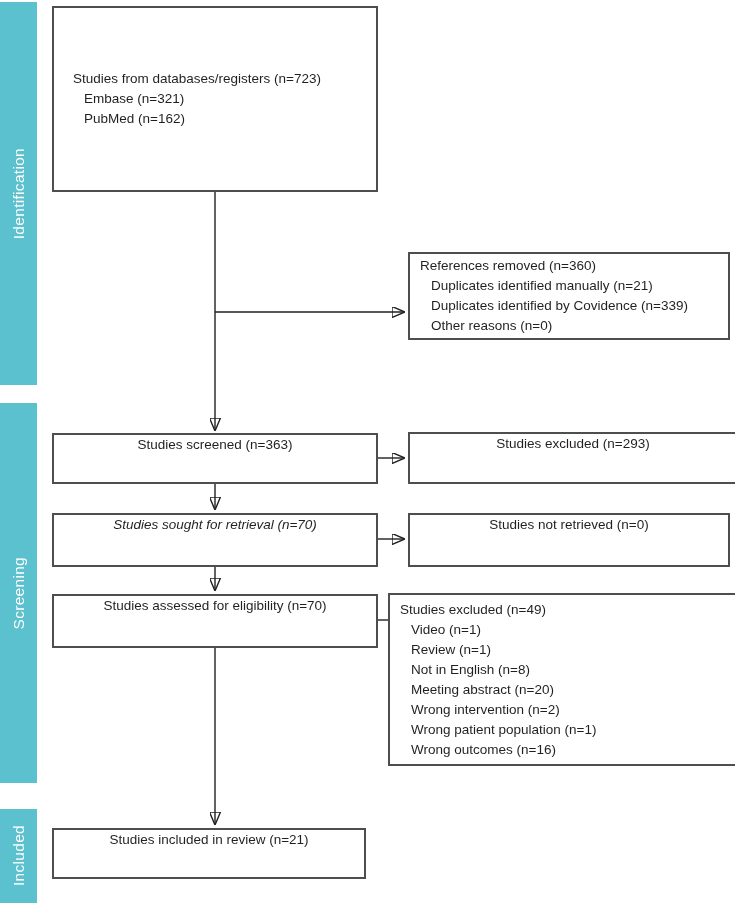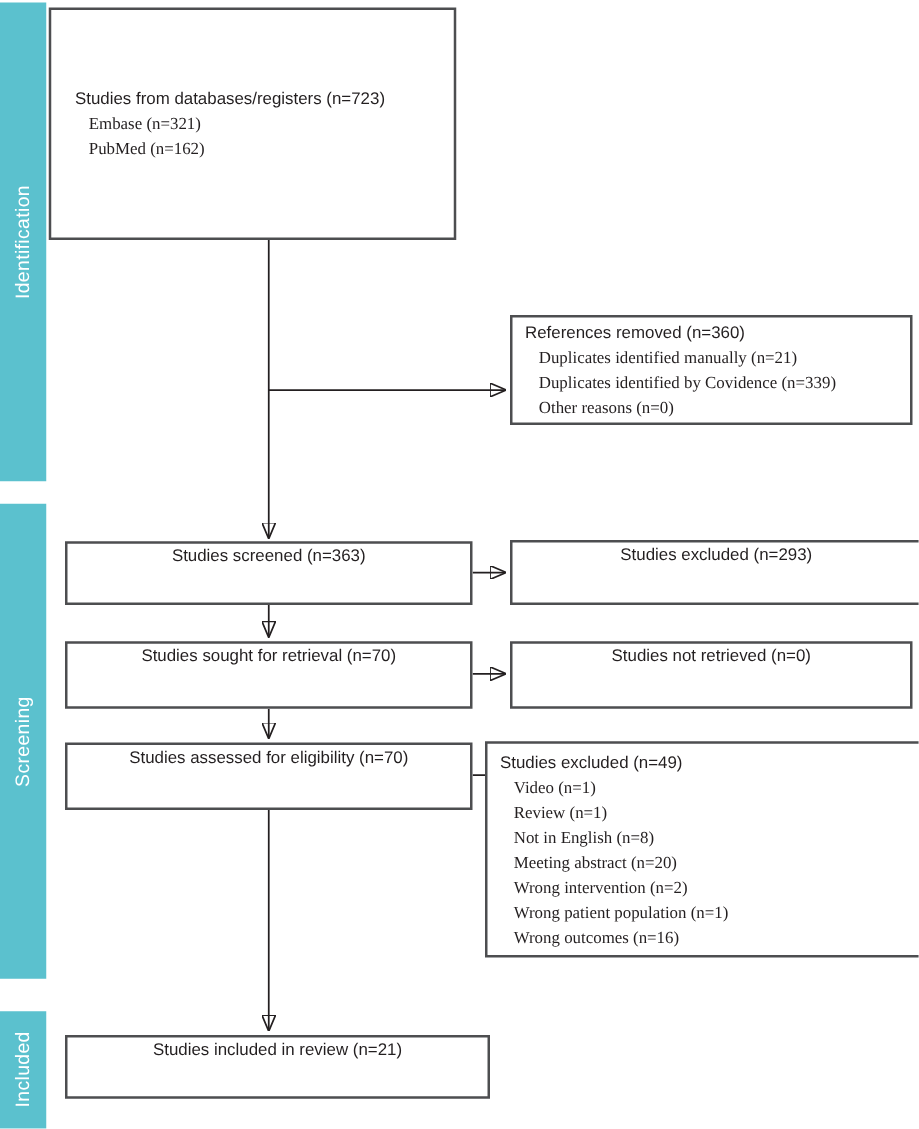--- a/index.html
+++ b/index.html
@@ -48,44 +48,44 @@
     text-align: center;
   }
   .box.list {
     display: flex;
     flex-direction: column;
     justify-content: center;
     padding-left: 19px;
     padding-right: 6px;
   }
   .box.list.tight { padding-left: 10px; }
-  .indent { padding-left: 11px; font-family: Liberation Serif, serif; }
+  .indent { padding-left: 11px; }
 
   svg.arrows {
     position: absolute;
     left: 0;
     top: 0;
     pointer-events: none;
   }
   svg.arrows path {
     stroke: #231f20;
     stroke-width: 1.4;
     fill: none;
   }
 
   
-  .box-databases   { left: 39px;  top: 6px;   width: 326px; height: 186px; }
+  .box-databases   { left: 52px;  top: 6px;   width: 326px; height: 186px; }
   .box-references  { left: 408px; top: 252px; width: 322px; height: 88px; }
   .box-screened    { left: 52px;  top: 433px; width: 326px; height: 51px;  }
   .box-excluded293 { left: 408px; top: 432px; width: 330px; height: 52px;  }
-  .box-sought      { left: 52px;  top: 513px; width: 326px; height: 54px;  }
+  .box-sought      { left: 52px;  top: 513px; width: 326px; height: 54px; font-style: italic;  }
   .box-notretr     { left: 408px; top: 513px; width: 322px; height: 54px;  }
   .box-eligibility { left: 52px;  top: 594px; width: 326px; height: 54px;  }
   .box-excluded49  { left: 388px; top: 593px; width: 382px; height: 173px; }
-  .box-included    { left: 52px;  top: 828px; width: 340px; height: 51px;  }
+  .box-included    { left: 52px;  top: 828px; width: 314px; height: 51px;  }
 </style>
 </head>
 <body>
 
 <div class="canvas">
 
   <div class="band band-identification">
     <span>Identification</span>
   </div>
   <div class="band band-screening">

